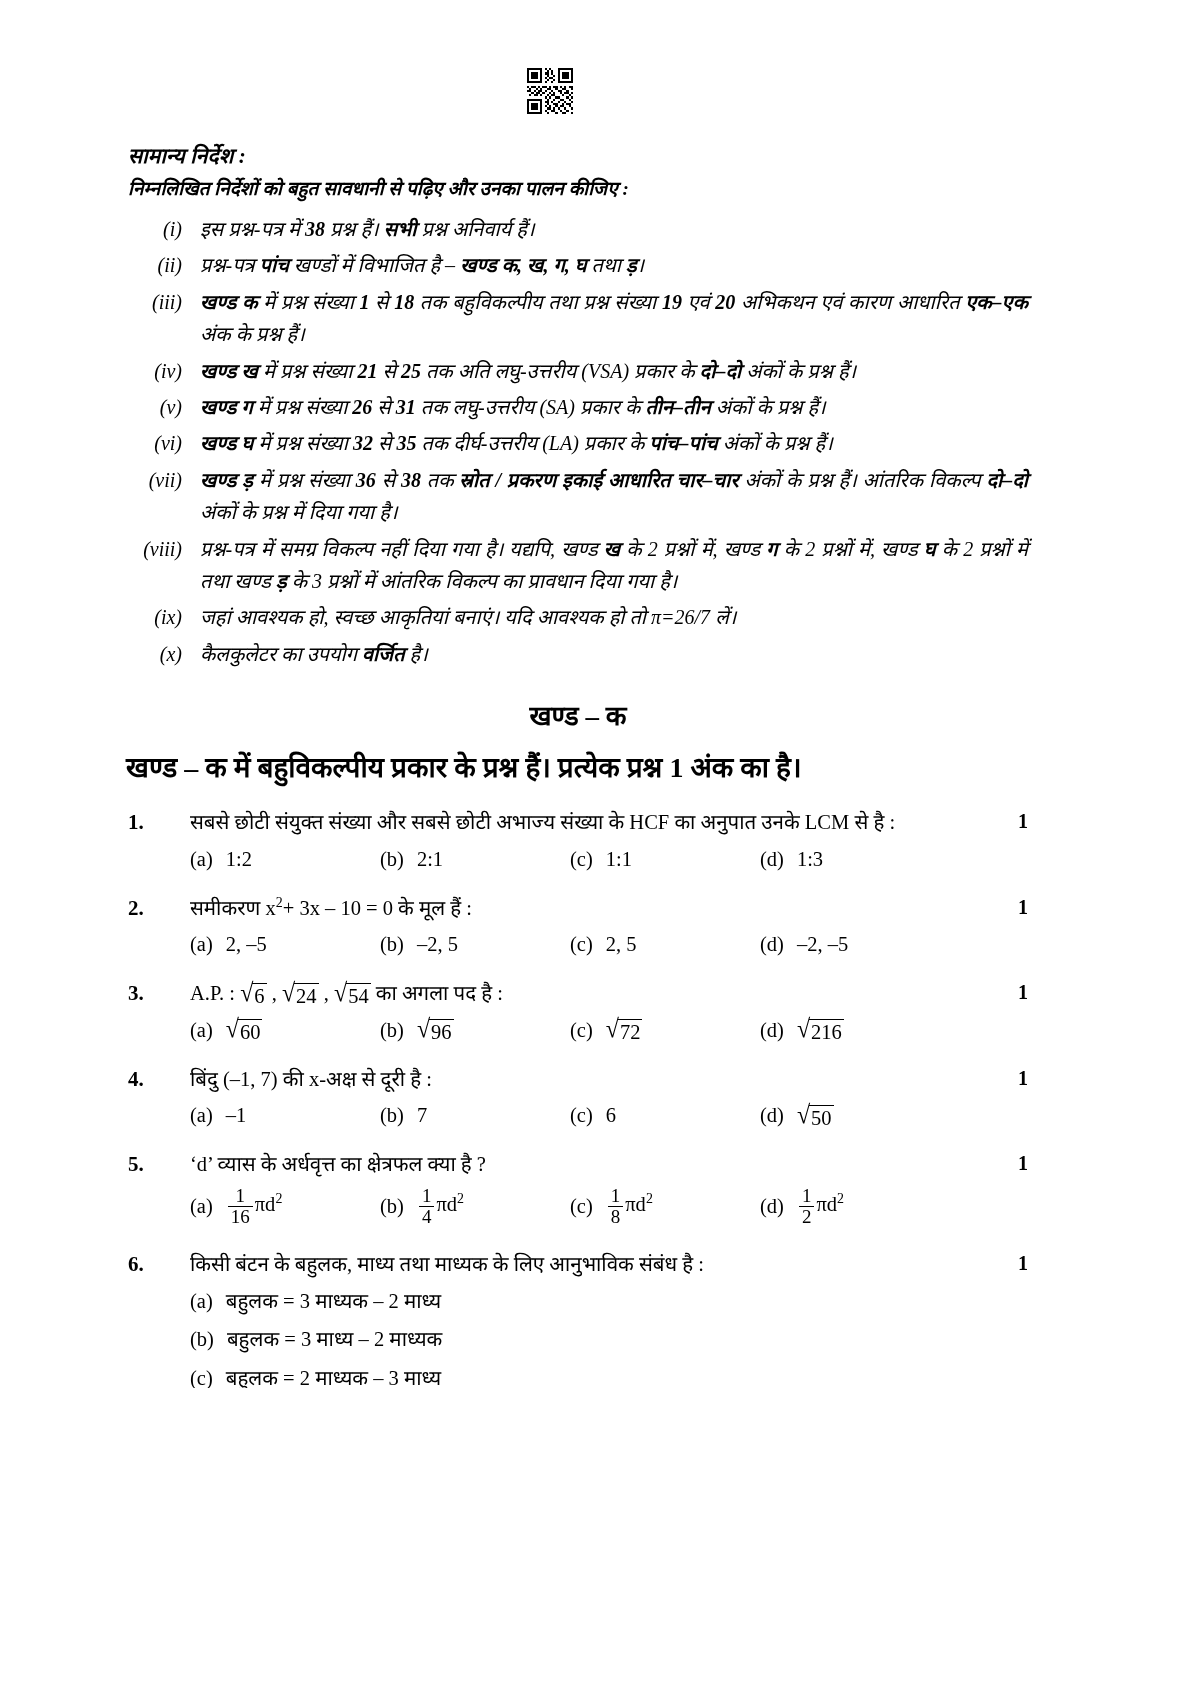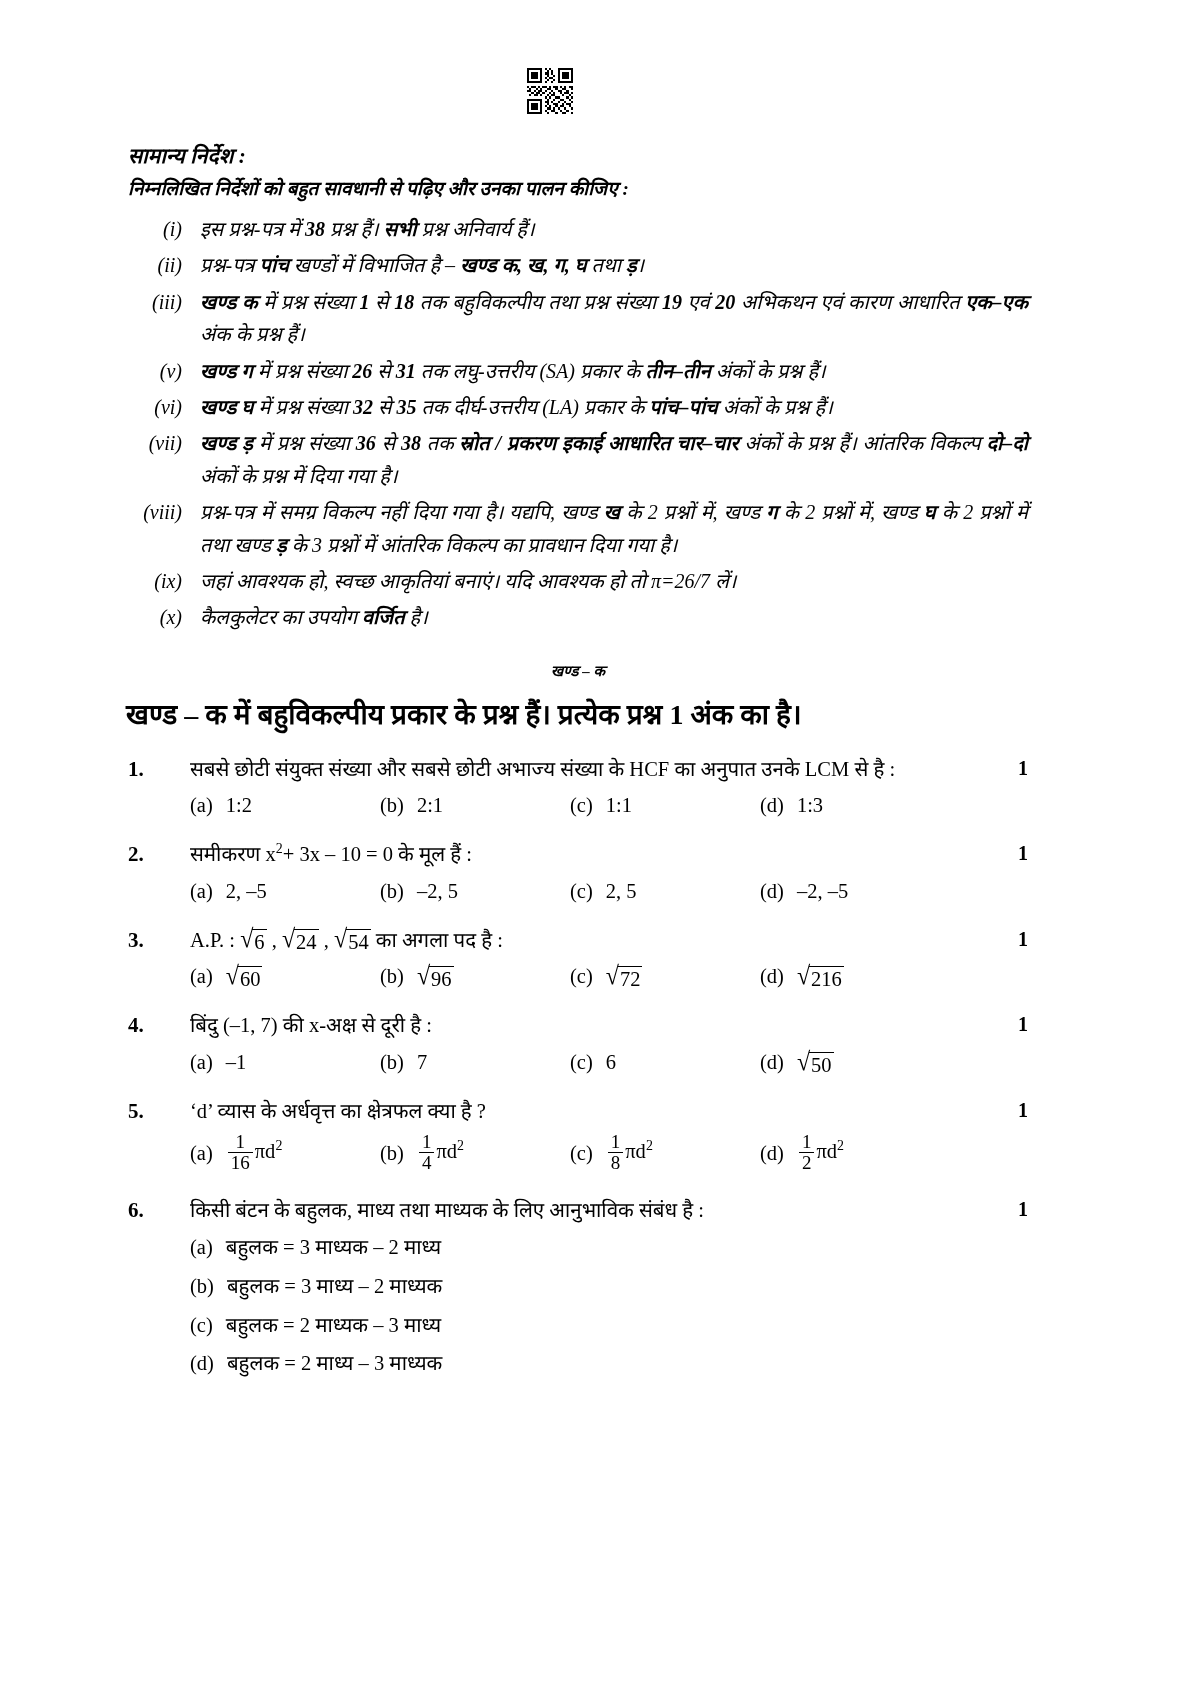--- a/index.html
+++ b/index.html
@@ -94,23 +94,22 @@
     flex: 1 1 auto;
     text-align: justify;
     text-justify: inter-word;
   }
   ol.instr > li .txt b { font-weight: bold; }
 
   
   .sec-title {
     text-align: center;
     font-weight: bold;
-    font-size: 15px;
+    font-size: 27px;
     margin: 26px 0 14px 0;
-    font-style: italic;
   }
   .sec-note {
     font-weight: bold;
     font-size: 28px;
     margin: 0 0 22px 12px;
     margin-left: -2px;
   }
 
   
   .q {
@@ -350,20 +349,24 @@
         </li>
         <li>
           <span class="num">(ii)</span>
           <span class="txt">प्रश्न-पत्र <b>पांच</b> खण्डों में विभाजित है – <b>खण्ड क, ख, ग, घ</b> तथा <b>ड़</b>।</span>
         </li>
         <li>
           <span class="num">(iii)</span>
           <span class="txt"><b>खण्ड क</b> में प्रश्न संख्या <b>1</b> से <b>18</b> तक बहुविकल्पीय तथा प्रश्न संख्या <b>19</b> एवं <b>20</b> अभिकथन एवं कारण आधारित <b>एक–एक</b> अंक के प्रश्न हैं।</span>
         </li>
         <li>
+          <span class="num">(iv)</span>
+          <span class="txt"><b>खण्ड ख</b> में प्रश्न संख्या <b>21</b> से <b>25</b> तक अति लघु-उत्तरीय <i>(VSA)</i> प्रकार के <b>दो–दो</b> अंकों के प्रश्न हैं।</span>
+        </li>
+        <li>
           <span class="num">(v)</span>
           <span class="txt"><b>खण्ड ग</b> में प्रश्न संख्या <b>26</b> से <b>31</b> तक लघु-उत्तरीय <i>(SA)</i> प्रकार के <b>तीन–तीन</b> अंकों के प्रश्न हैं।</span>
         </li>
         <li>
           <span class="num">(vi)</span>
           <span class="txt"><b>खण्ड घ</b> में प्रश्न संख्या <b>32</b> से <b>35</b> तक दीर्घ-उत्तरीय <i>(LA)</i> प्रकार के <b>पांच–पांच</b> अंकों के प्रश्न हैं।</span>
         </li>
         <li>
           <span class="num">(vii)</span>
           <span class="txt"><b>खण्ड ड़</b> में प्रश्न संख्या <b>36</b> से <b>38</b> तक <b>स्रोत / प्रकरण इकाई आधारित चार–चार</b> अंकों के प्रश्न हैं। आंतरिक विकल्प <b>दो–दो</b> अंकों के प्रश्न में दिया गया है।</span>

